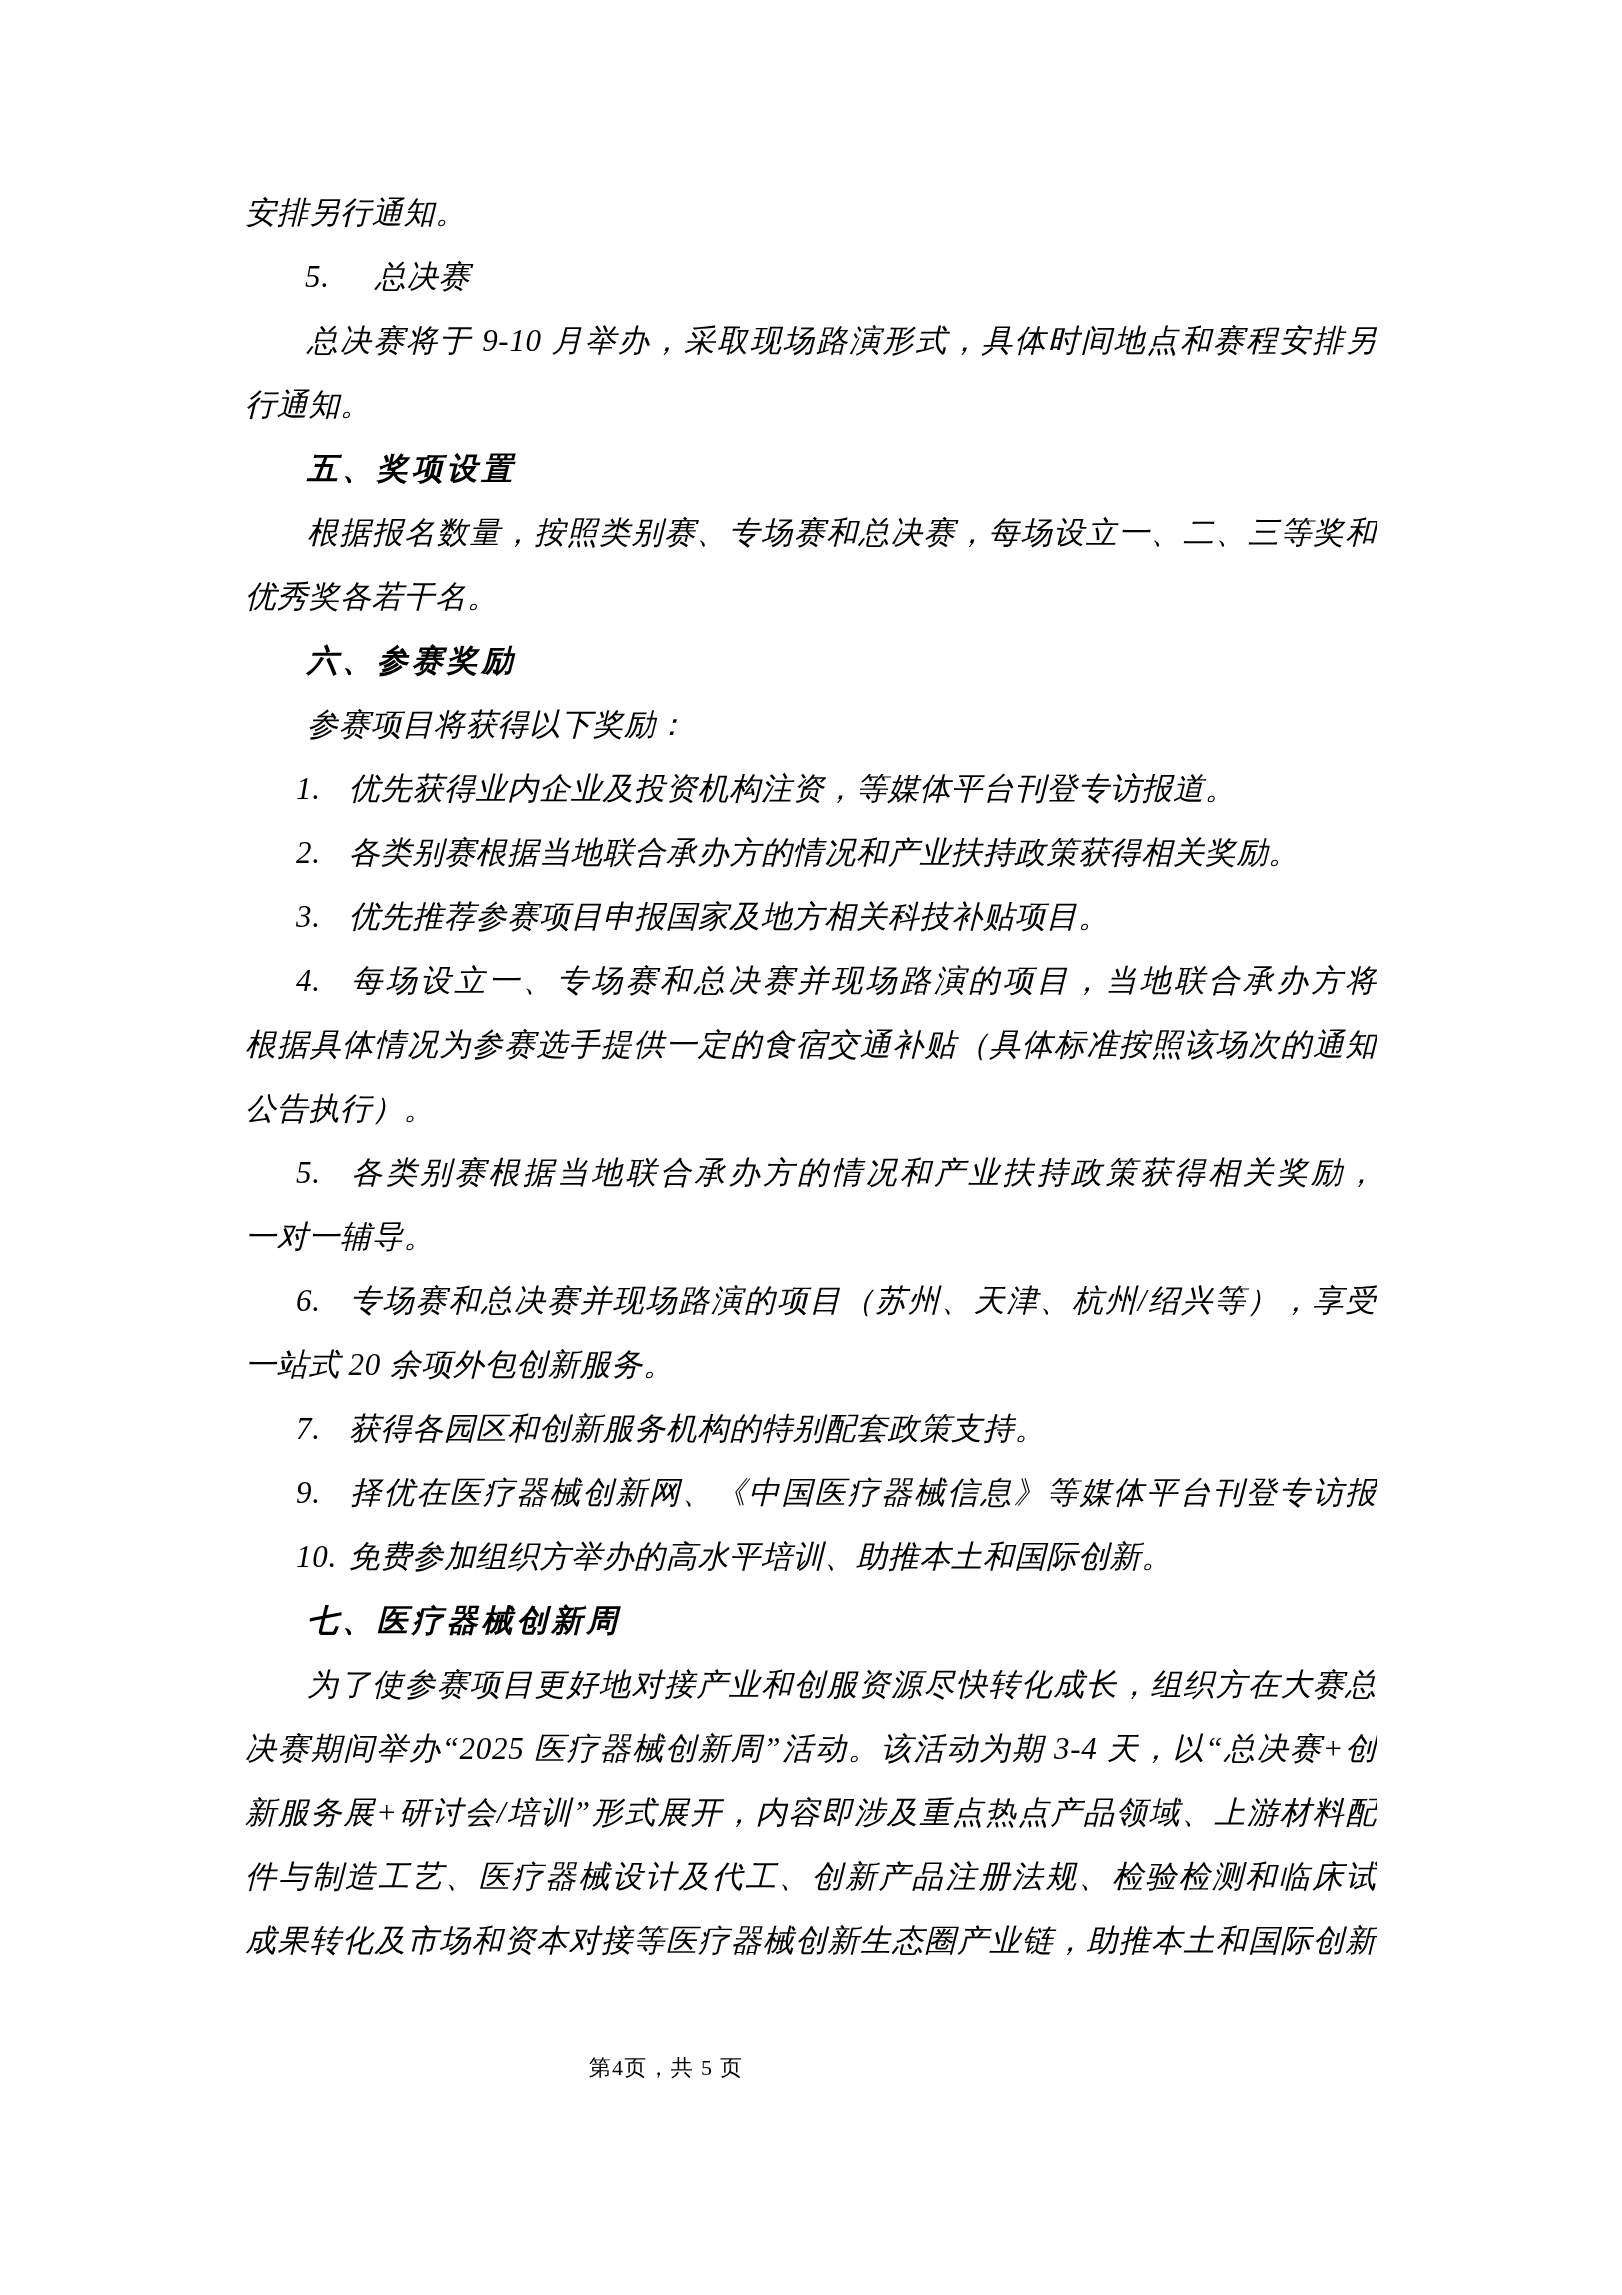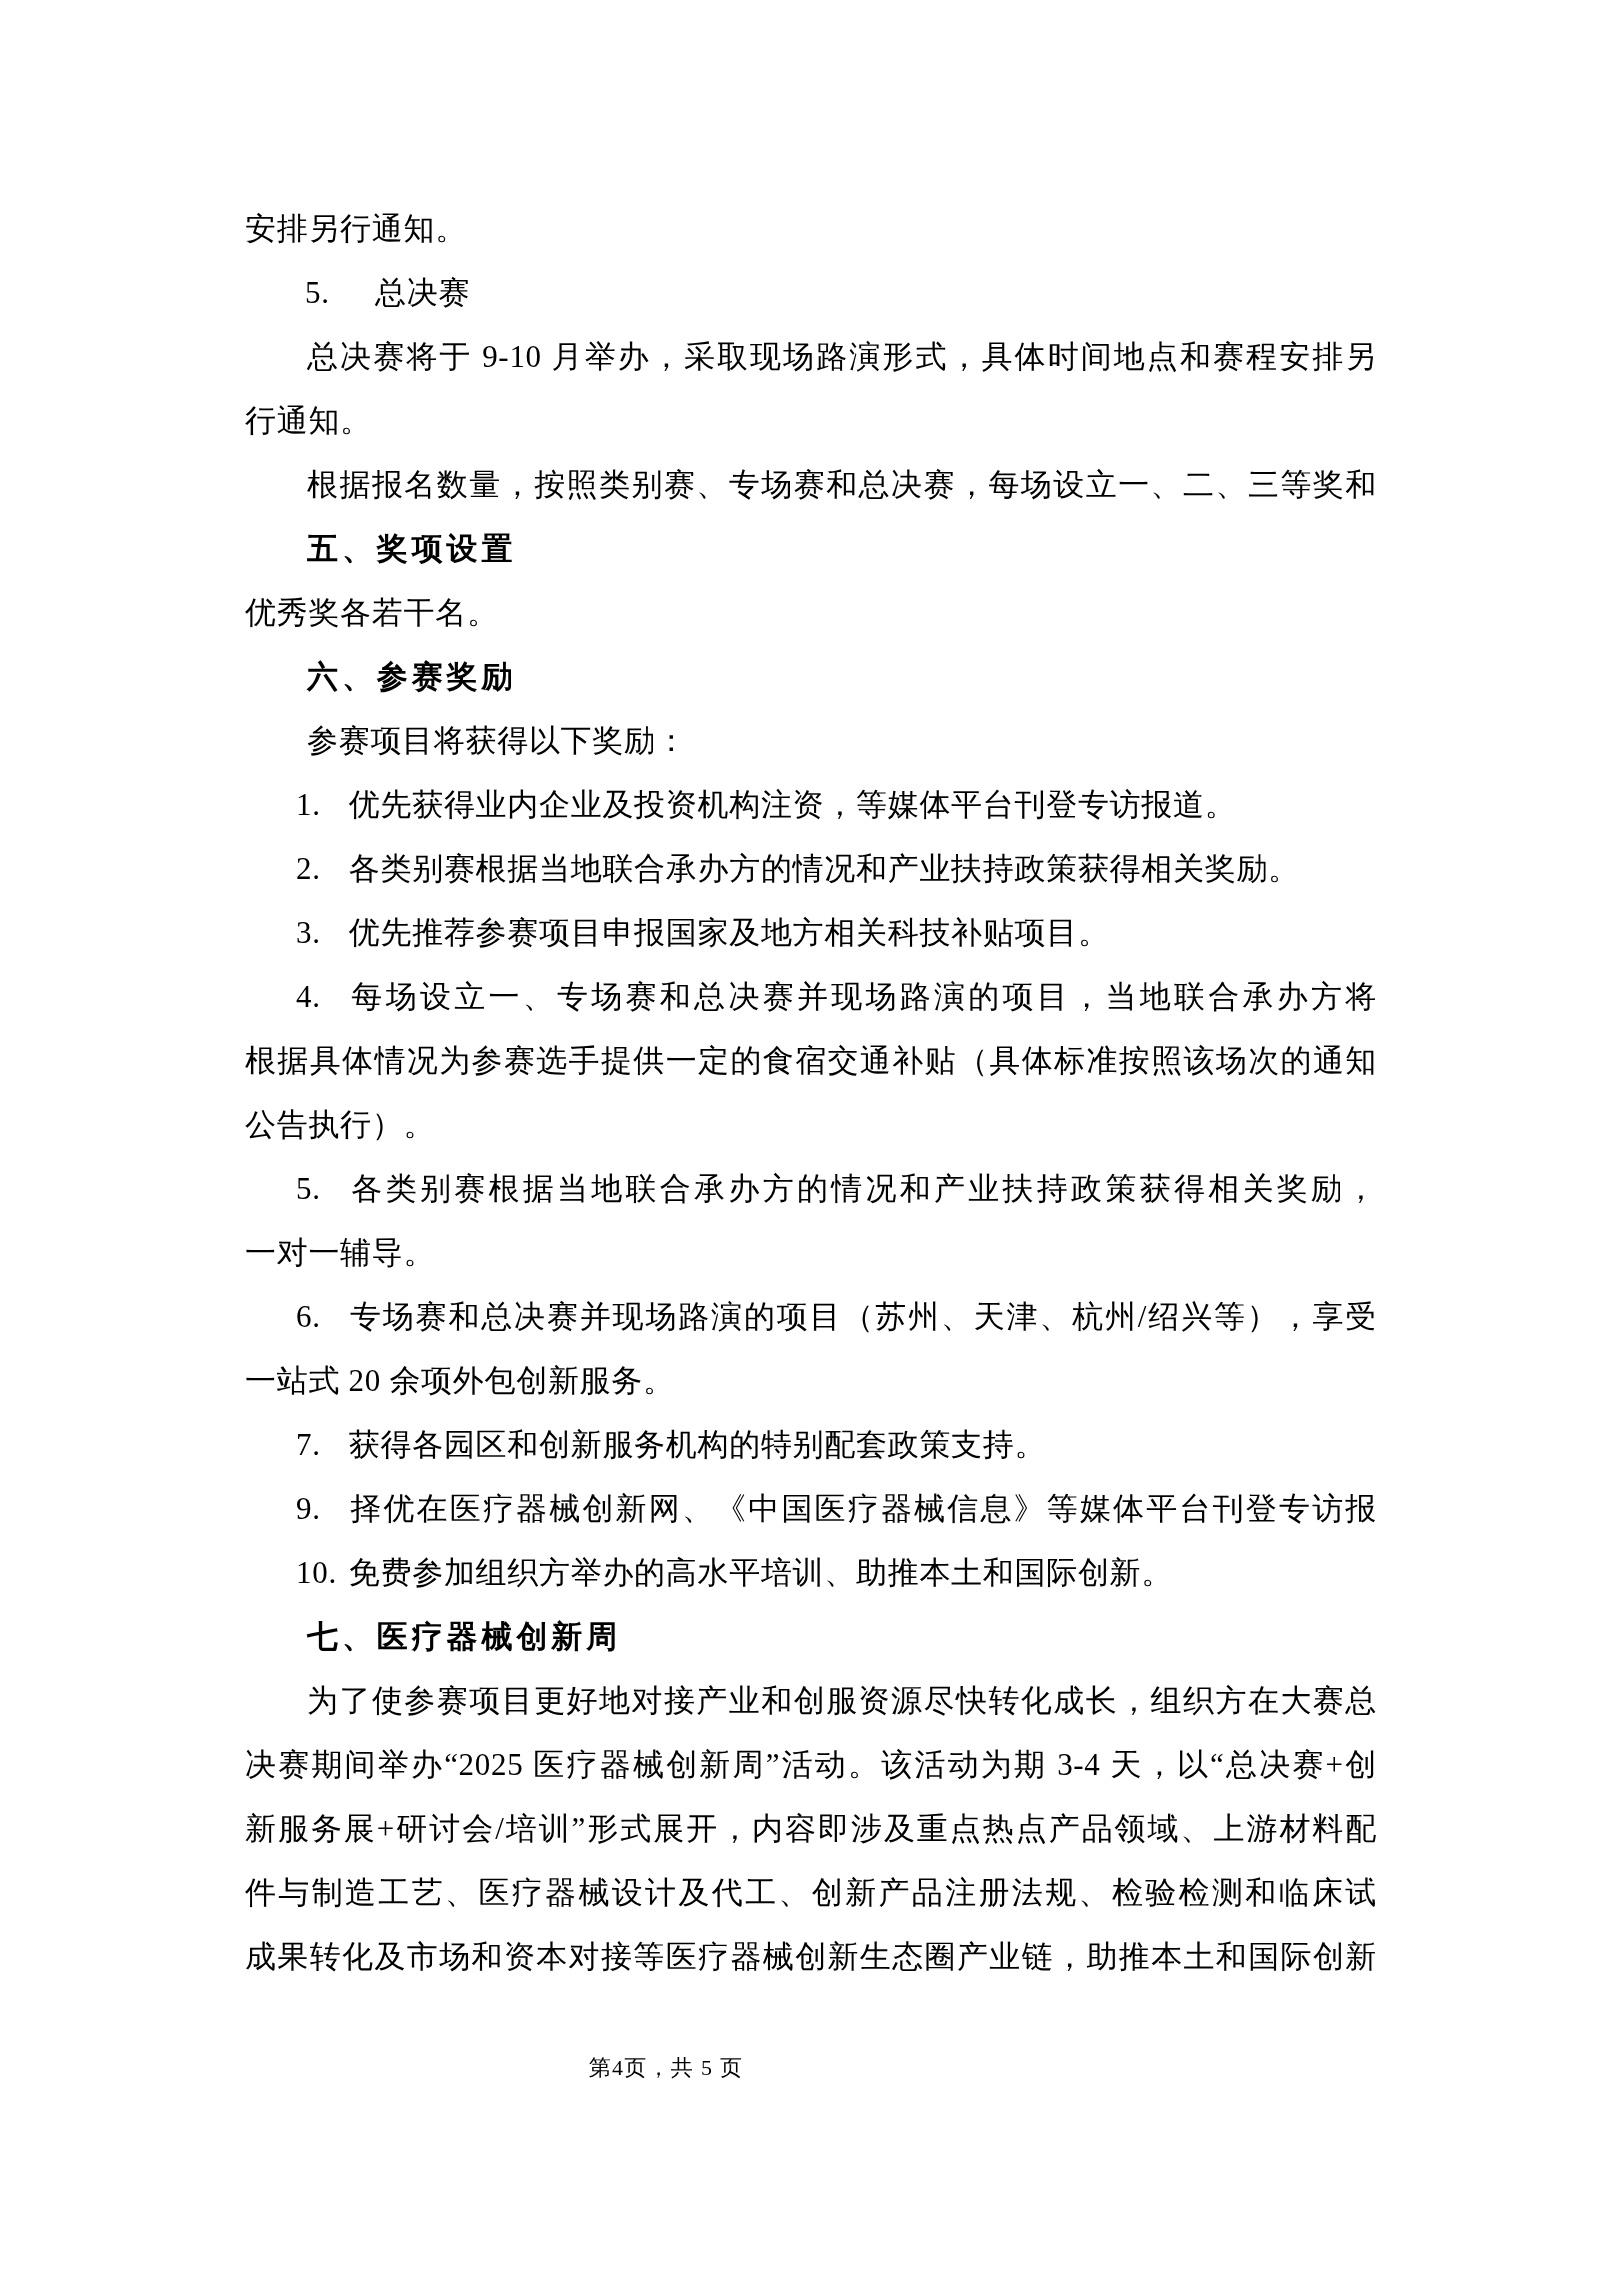--- a/index.html
+++ b/index.html
@@ -12,22 +12,23 @@
     width: 1623px;
     height: 2295px;
     background: #ffffff;
     color: #000000;
     font-family: "Liberation Serif", "DejaVu Serif", serif;
     overflow: hidden;
   }
   .doc-body {
     position: absolute;
     left: 245px;
-    top: 197px;
+    top: 181px;
     width: 1132px;
+    font-style: italic;
   }
   .line {
     height: 64px;
     line-height: 64px;
     font-size: 31px;
     letter-spacing: 0.7px;
     white-space: normal;
     text-align: justify;
     text-justify: inter-ideograph;
     overflow: hidden;
@@ -74,22 +75,22 @@
 </style>
 </head>
 <body>
 
 <div class="page">
   <main class="doc-body" id="doc-body">
       <div class="line plain"><span>安排另行通知。</span></div>
       <div class="line list-head"><span class="num">5.</span><span>总决赛</span></div>
       <div class="line indent fill"><span>总决赛将于 9-10 月举办，采取现场路演形式，具体时间地点和赛程安排另</span></div>
       <div class="line plain"><span>行通知。</span></div>
+      <div class="line heading"><span>五、奖项设置</span></div>
       <div class="line indent fill"><span>根据报名数量，按照类别赛、专场赛和总决赛，每场设立一、二、三等奖和</span></div>
-      <div class="line heading"><span>五、奖项设置</span></div>
       <div class="line plain"><span>优秀奖各若干名。</span></div>
       <div class="line heading"><span>六、参赛奖励</span></div>
       <div class="line indent"><span>参赛项目将获得以下奖励：</span></div>
       <div class="line list"><span class="num">1.</span><span>优先获得业内企业及投资机构注资，等媒体平台刊登专访报道。</span></div>
       <div class="line list"><span class="num">2.</span><span>各类别赛根据当地联合承办方的情况和产业扶持政策获得相关奖励。</span></div>
       <div class="line list"><span class="num">3.</span><span>优先推荐参赛项目申报国家及地方相关科技补贴项目。</span></div>
       <div class="line list fill"><span class="num">4.</span><span>每场设立一、专场赛和总决赛并现场路演的项目，当地联合承办方将</span></div>
       <div class="line plain fill"><span>根据具体情况为参赛选手提供一定的食宿交通补贴（具体标准按照该场次的通知</span></div>
       <div class="line plain"><span>公告执行）。</span></div>
       <div class="line list fill"><span class="num">5.</span><span>各类别赛根据当地联合承办方的情况和产业扶持政策获得相关奖励，</span></div>

